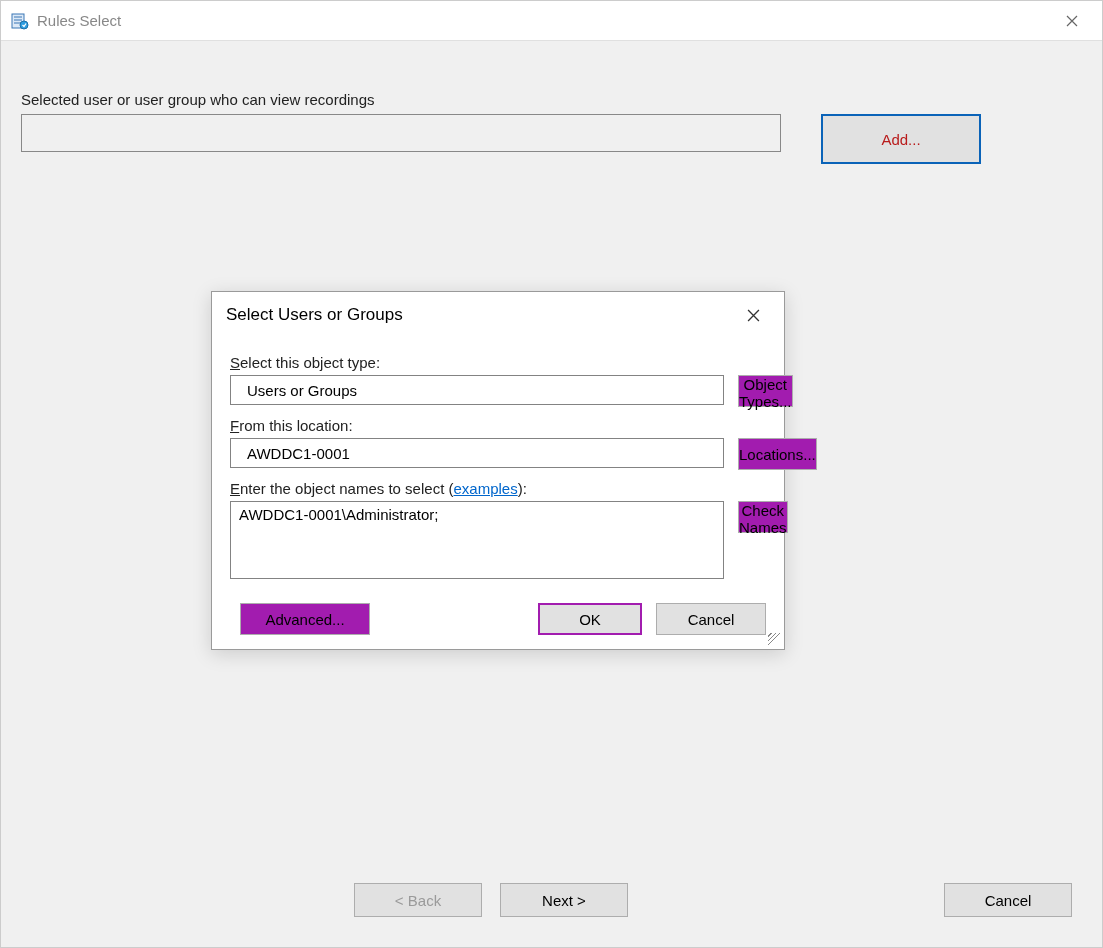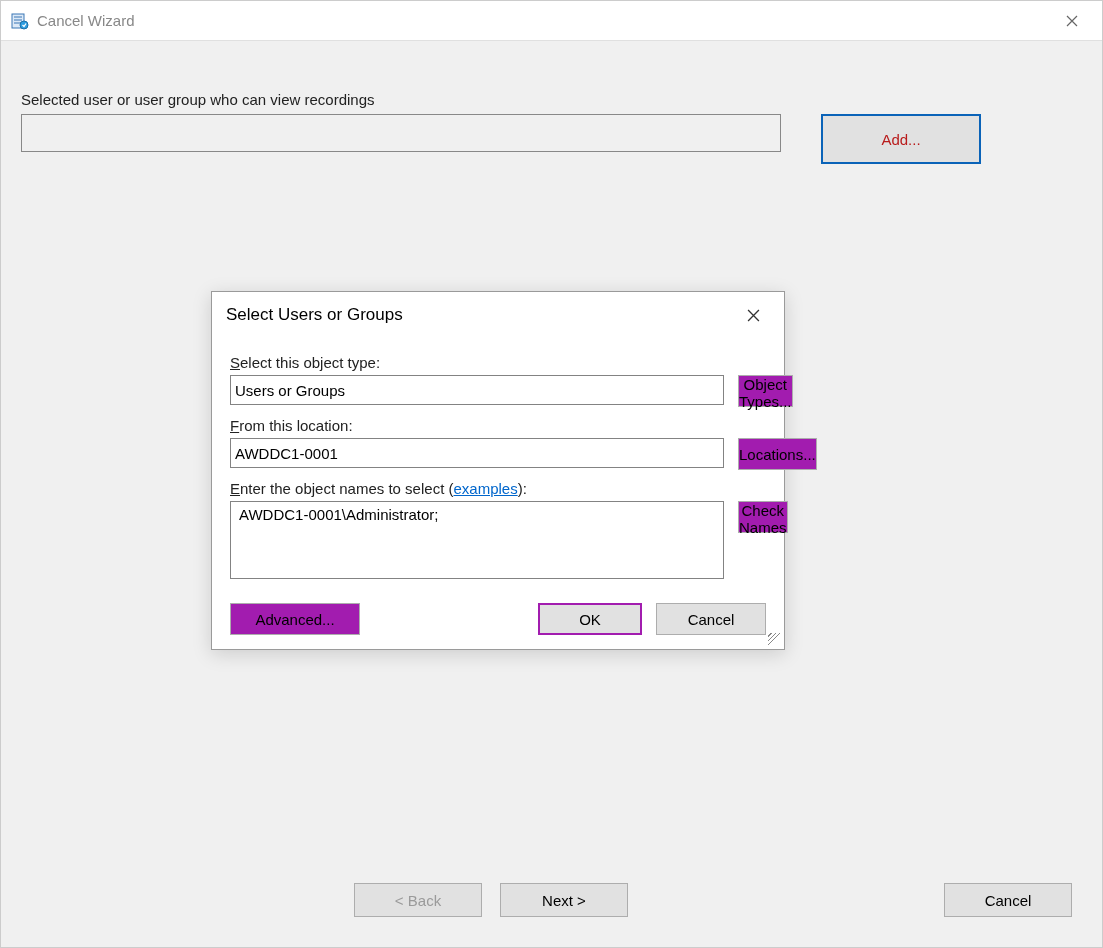--- a/index.html
+++ b/index.html
@@ -108,21 +108,21 @@
     .dialog-body { padding: 6px 18px 6px 18px; }
     .d-label {
       font-size: 15px; color: #222; margin-top: 10px; margin-bottom: 4px;
     }
     .d-row { display: flex; gap: 14px; align-items: flex-start; }
     .d-input {
       flex: 0 0 494px;
       height: 30px;
       border: 1px solid #838383;
       background: #fff;
-      padding: 4px 4px;
+      padding: 4px 16px;
       font-size: 15px;
       color: #000;
       font-family: inherit;
     }
     .d-area {
       flex: 0 0 494px;
       height: 78px;
       border: 1px solid #838383;
       background: #fff;
       padding: 4px 8px;
@@ -133,21 +133,21 @@
     }
     .d-btn {
       width: 130px; height: 32px;
       background: #a21caf;
       border: 1px solid #adadad;
       font-size: 15px; color:#000;
       cursor: pointer;
     }
     .dialog-footer {
       display: flex;
-      padding: 18px 18px 14px 18px;
+      padding: 18px 18px 14px 28px;
       gap: 14px;
       align-items: center;
     }
     .dialog-footer .spacer { flex: 1; }
     .ok-btn {
       width: 104px; height: 32px;
       background: #e1e1e1;
       border: 2px solid #a21caf;
       font-size: 15px;
       cursor: pointer;
@@ -174,21 +174,21 @@
   <span class="app-icon">
     <svg width="18" height="18" viewBox="0 0 18 18">
       <rect x="1" y="2" width="12" height="14" fill="#dce9f7" stroke="#3a77b5" stroke-width="1"></rect>
       <line x1="3" y1="5" x2="11" y2="5" stroke="#3a77b5"></line>
       <line x1="3" y1="8" x2="11" y2="8" stroke="#3a77b5"></line>
       <line x1="3" y1="11" x2="11" y2="11" stroke="#3a77b5"></line>
       <circle cx="13" cy="13" r="4" fill="#2e9de0" stroke="#1b6fa8"></circle>
       <path d="M11.5 13 l1.5 1.5 l2-3" stroke="#fff" stroke-width="1.2" fill="none"></path>
     </svg>
   </span>
-  <span>Cancel Wizard</span>
+  <span>Rules Select</span>
   <span class="spacer"></span>
   <div class="close-x">
     <svg width="12" height="12" viewBox="0 0 12 12">
         <path d="M1 1 L11 11 M11 1 L1 11" stroke="#666" stroke-width="1.2"></path>
       </svg>
   </div>
 </div>
 
 <div class="wizard-body">
   <div class="field-label">Selected user or user group who can view recordings</div>

